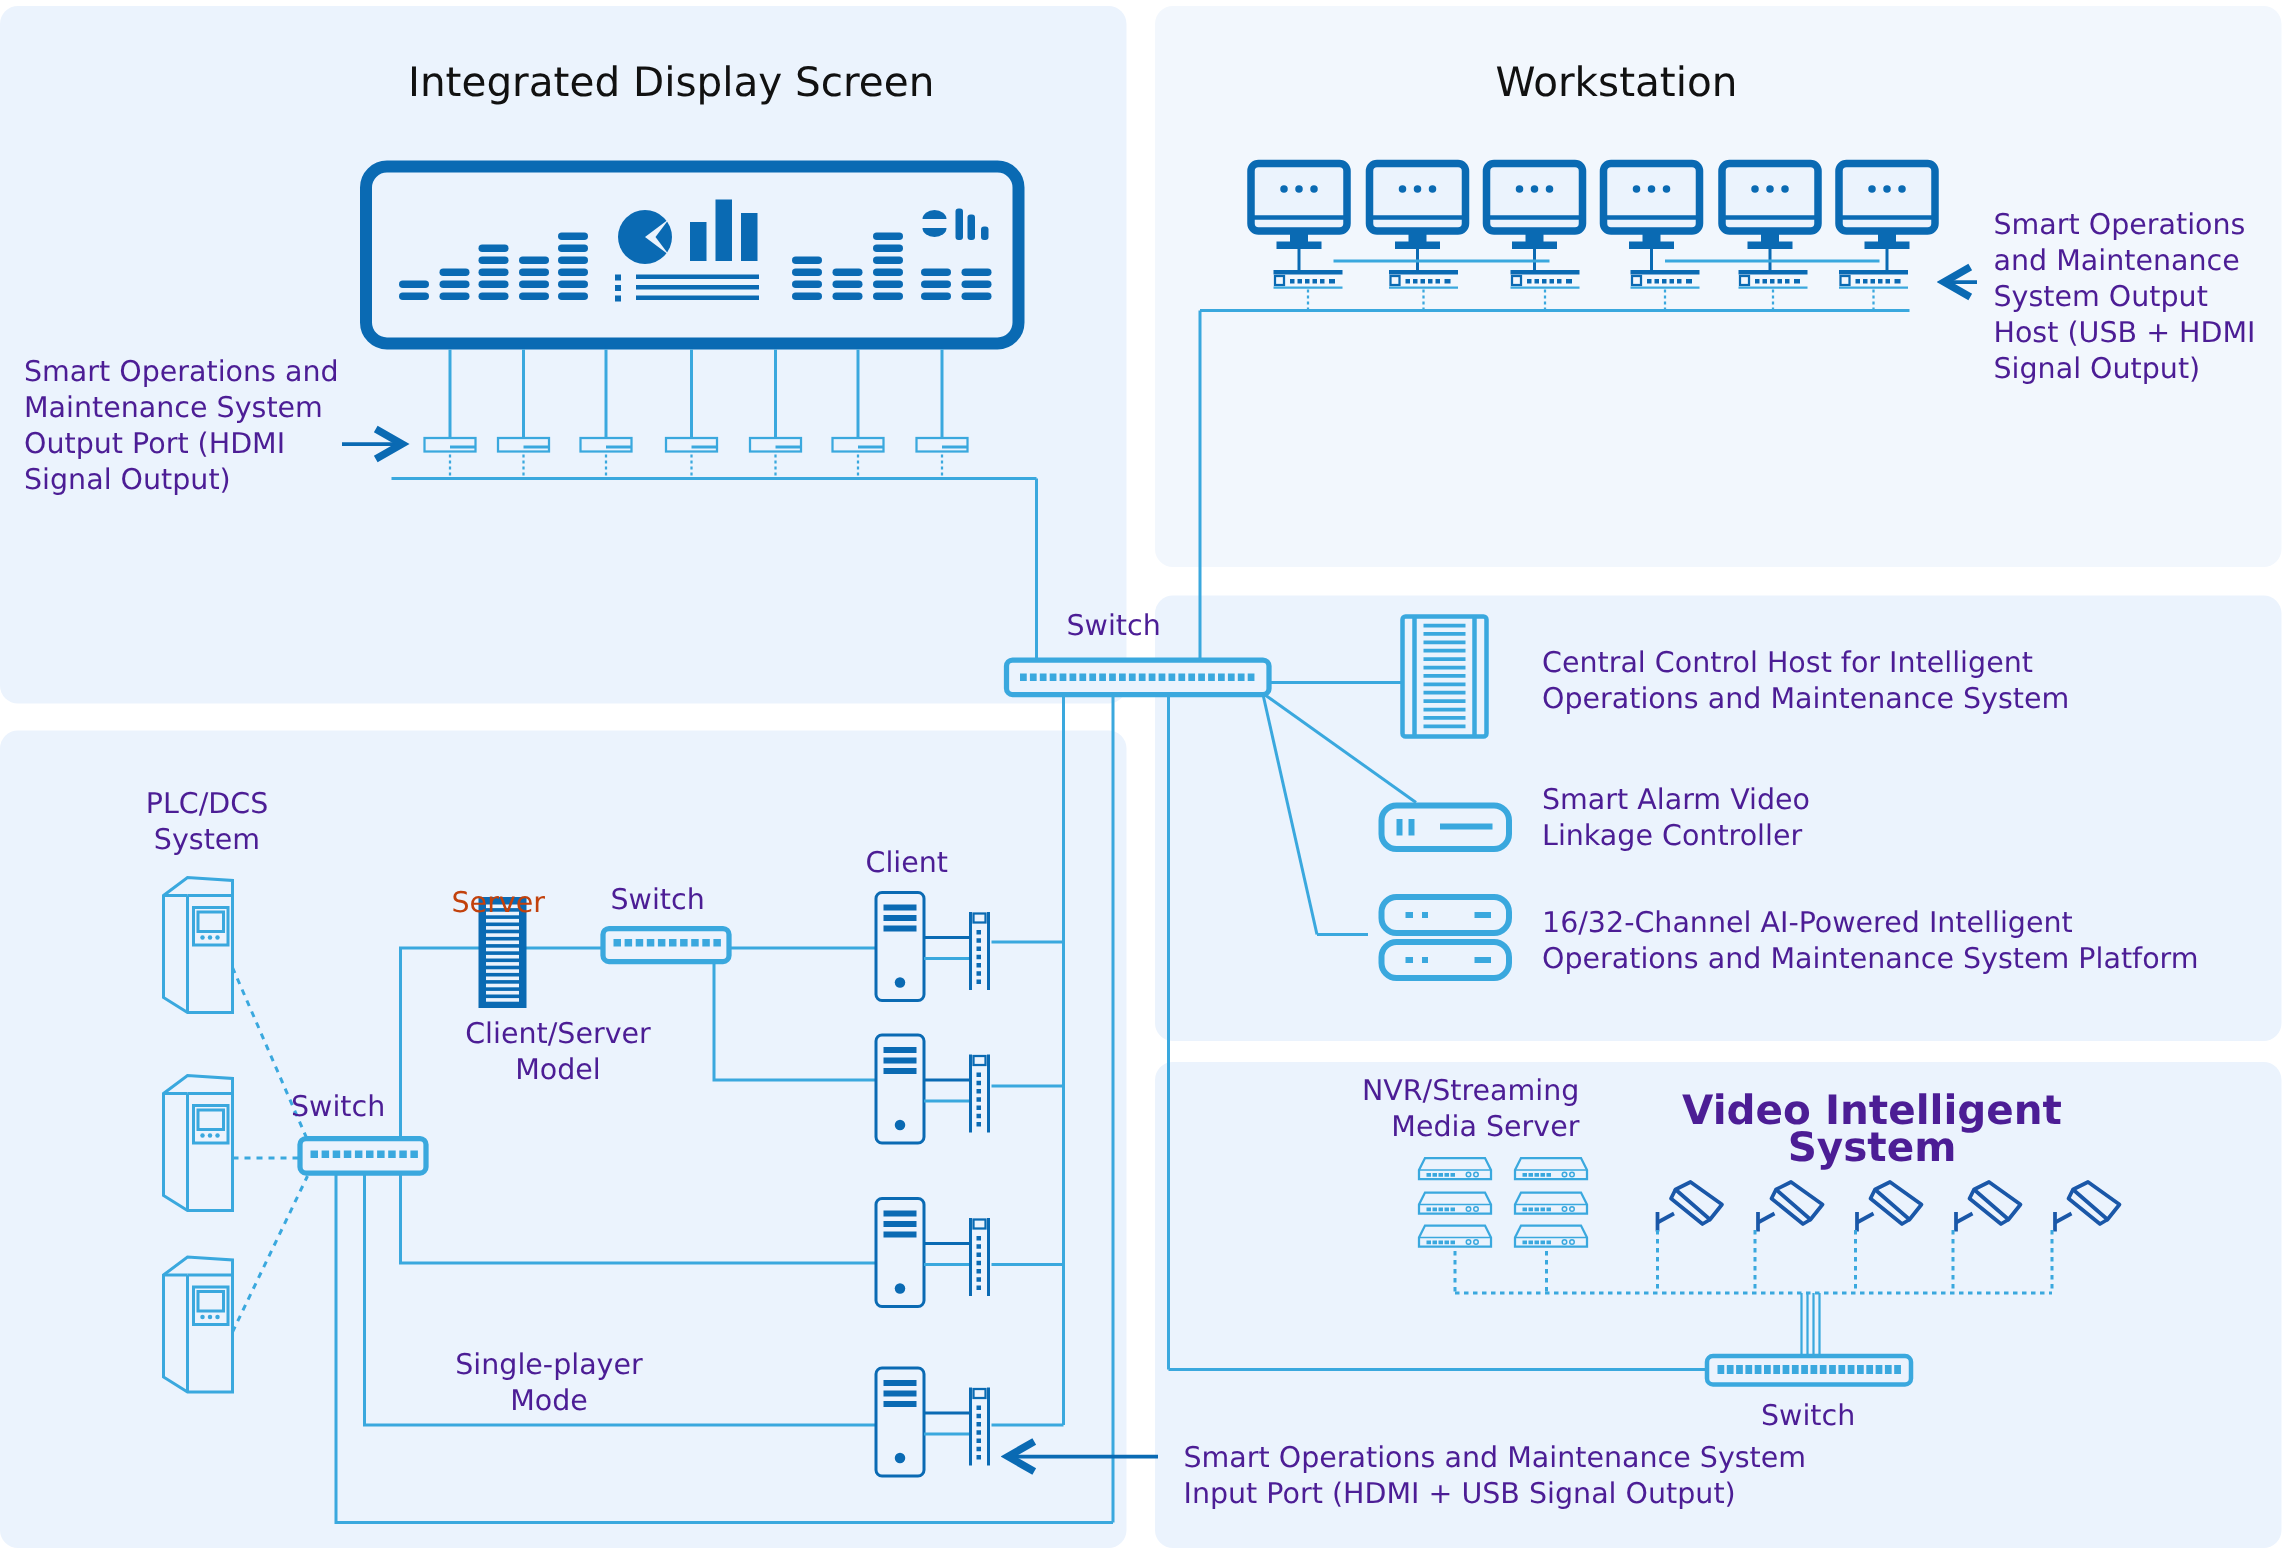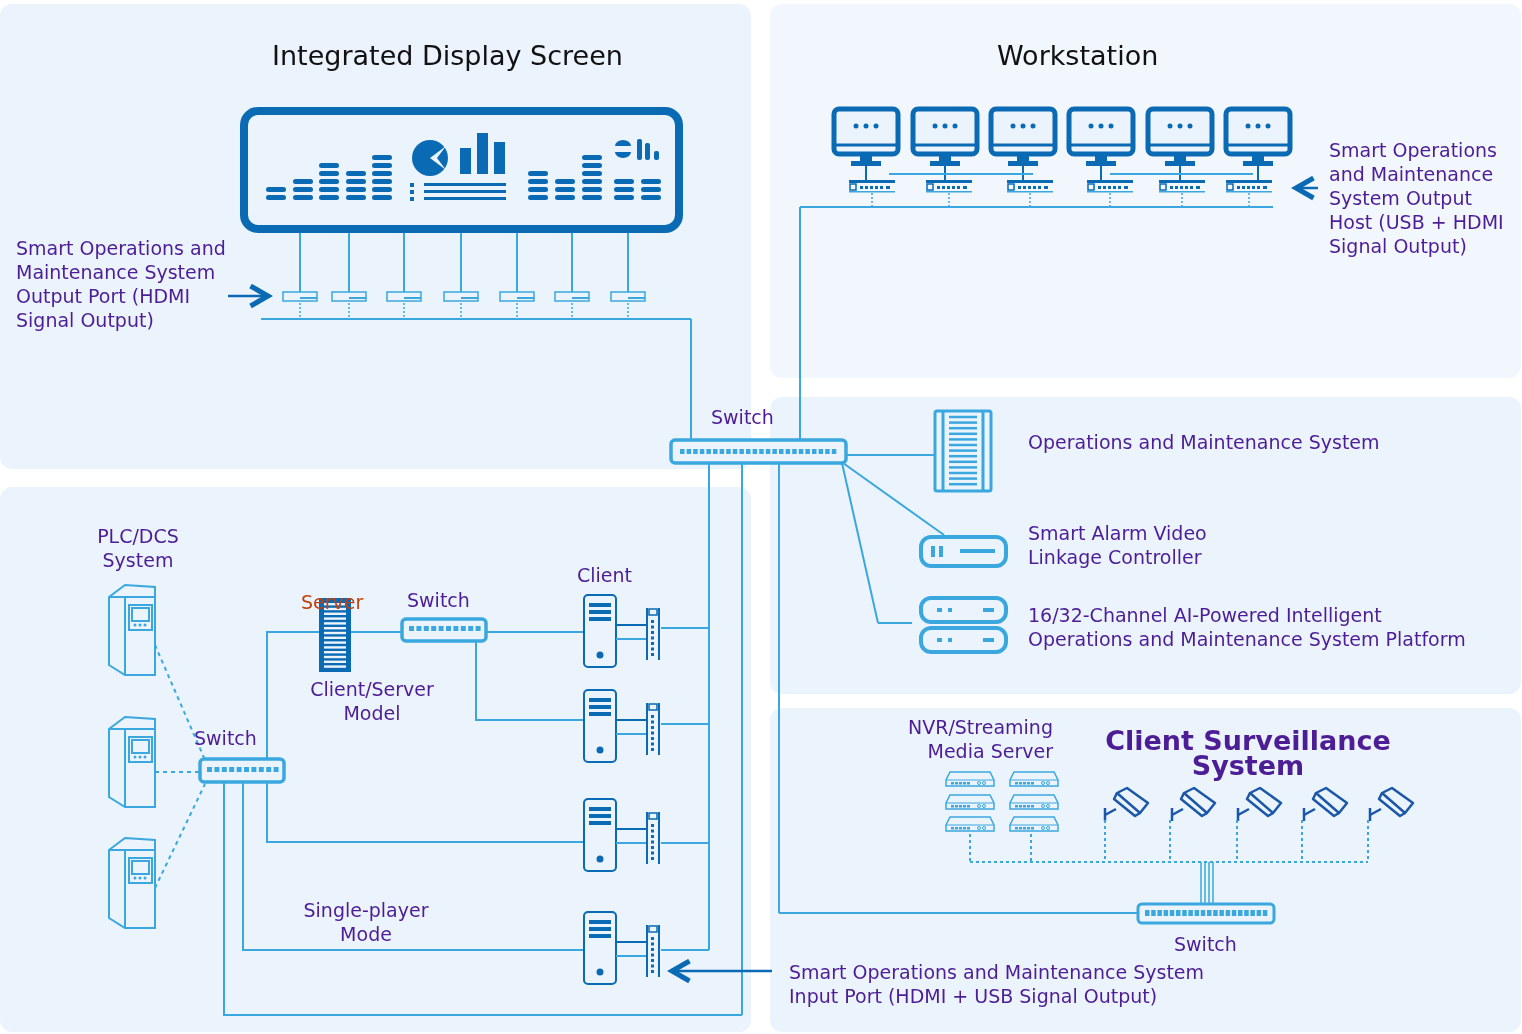--- a/index.html
+++ b/index.html
@@ -699,20 +699,21 @@
 <div class="lbl" style="left:1329px;top:138px;">
   <div>Smart Operations</div>
   <div>and Maintenance</div>
   <div>System Output</div>
   <div>Host (USB + HDMI</div>
   <div>Signal Output)</div>
 </div>
 
 <div class="lbl" style="left:711px;top:405px;">Switch</div>
 <div class="lbl" style="left:1028px;top:430px;">
+  <div>Central Control Host for Intelligent</div>
   <div>Operations and Maintenance System</div>
 </div>
 <div class="lbl" style="left:1028px;top:521px;">
   <div>Smart Alarm Video</div>
   <div>Linkage Controller</div>
 </div>
 <div class="lbl" style="left:1028px;top:603px;">
   <div>16/32-Channel AI-Powered Intelligent</div>
   <div>Operations and Maintenance System Platform</div>
 </div>
@@ -732,20 +733,20 @@
 <div class="lbl center" style="left:286px;top:898px;width:160px;">
   <div>Single-player</div>
   <div>Mode</div>
 </div>
 
 <div class="lbl" style="left:908px;top:715px;text-align:right;">
   <div>NVR/Streaming</div>
   <div>Media Server</div>
 </div>
 <div class="lbl center bold" style="left:1098px;top:728px;width:300px;">
-  <div>Client Surveillance</div>
+  <div>Video Intelligent</div>
   <div>System</div>
 </div>
 <div class="lbl" style="left:1174px;top:932px;">Switch</div>
 <div class="lbl" style="left:789px;top:960px;">
   <div>Smart Operations and Maintenance System</div>
   <div>Input Port (HDMI + USB Signal Output)</div>
 </div>
 
 </body></html>

